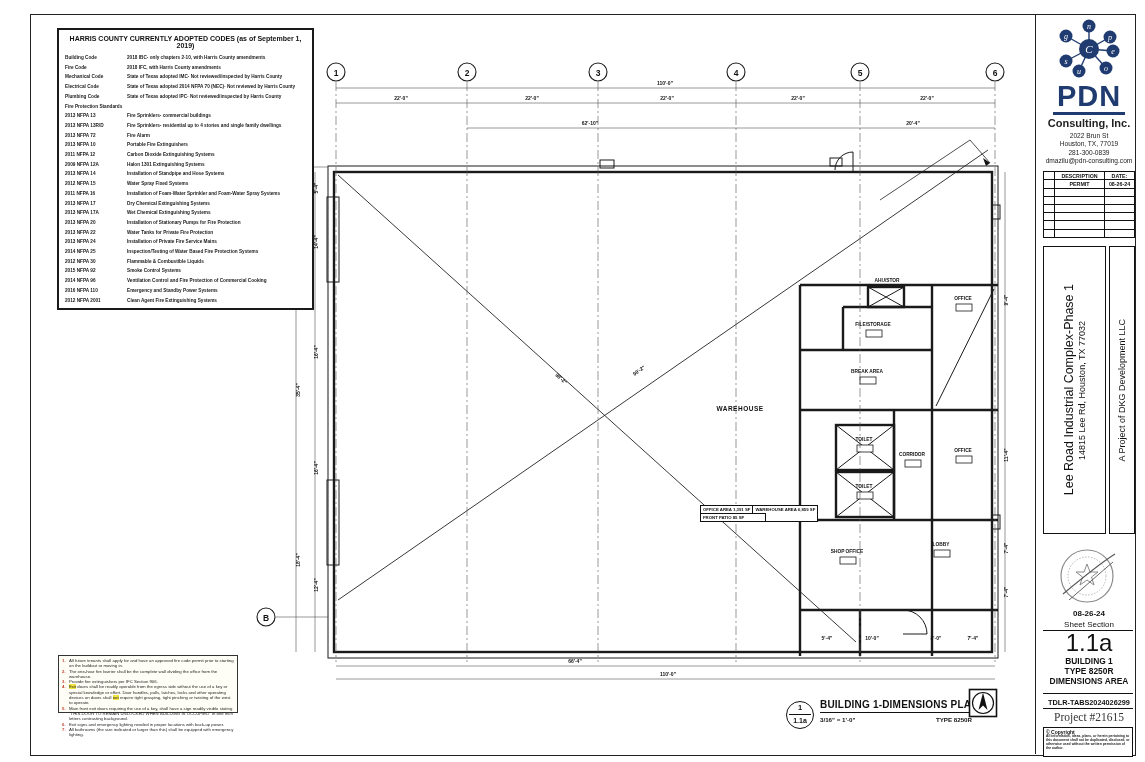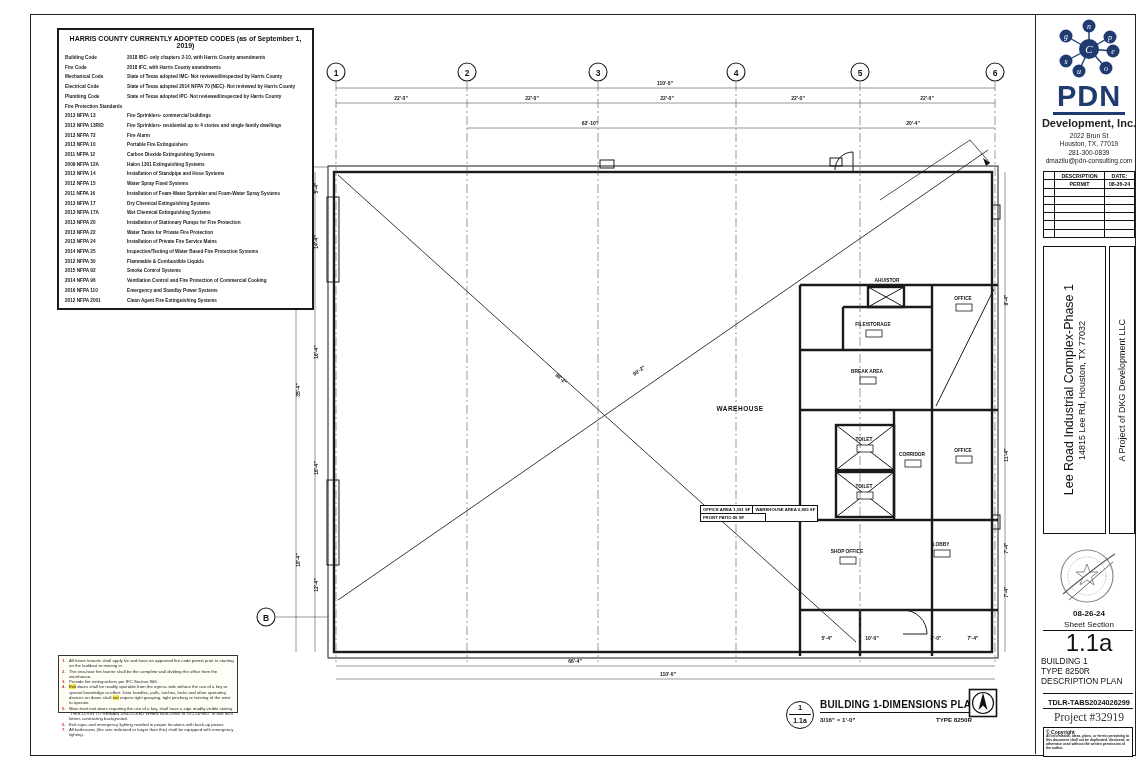--- a/index.html
+++ b/index.html
@@ -63,21 +63,21 @@
   .vt2{border:1.4px solid #111;width:24px;display:flex;align-items:center;justify-content:center}
   .vtext{writing-mode:vertical-rl;transform:rotate(180deg);text-align:center;white-space:nowrap;color:#111}
   .vmain{font-size:12.5px}
   .vaddr{font-size:9px}
   .vsub{font-size:9px}
   .seal{position:absolute;top:534px;left:14px}
   .sdate{position:absolute;top:595px;width:100%;text-align:center;font-size:8px;font-weight:bold}
   .slabel{position:absolute;top:606px;width:100%;text-align:center;font-size:8px}
   .rule{position:absolute;left:2px;width:90px;border-top:1.2px solid #111}
   .snum{position:absolute;top:617px;width:100%;text-align:center;font-size:24px;line-height:24px}
-  .stitle{position:absolute;top:642px;width:100%;font-size:8.4px;font-weight:normal;line-height:10px}
+  .stitle{position:absolute;top:642px;width:100%;text-align:center;font-size:8.4px;font-weight:bold;line-height:10px}
   .tdlr{position:absolute;top:684px;width:100%;text-align:center;font-size:7.3px;font-weight:bold;white-space:nowrap}
   .projno{position:absolute;top:697px;width:100%;text-align:center;font-size:11.5px;font-family:"Liberation Serif",serif;color:#333}
   .cpy{position:absolute;top:713px;left:2px;width:90px;height:30px;border:1.5px solid #111;padding:1px 2px;box-sizing:border-box;background:#fff}
   .cpy .ct{font-size:5px;font-weight:bold}
   .cpy .cb{font-size:3.4px;line-height:3.9px;color:#222;font-weight:bold}
 </style>
 </head>
 <body>
 
 <div class="sheet">
@@ -397,21 +397,21 @@
           <text x="57" y="22">p</text>
           <text x="60" y="36">e</text>
         <text x="53" y="53">o</text>
           <text x="26" y="56">u</text>
           <text x="13" y="46">s</text>
           <text x="13" y="21">g</text>
       </g>
     </svg>
     <div class="pdn">PDN</div>
     <div class="pdn-rule"></div>
-    <div class="cons">Development, Inc.</div>
+    <div class="cons">Consulting, Inc.</div>
     <div class="addr">
       <div>2022 Brun St</div>
       <div>Houston, TX, 77019</div>
       <div>281-300-0839</div>
       <div>dmazilu@pdn-consulting.com</div>
     </div>
     <table class="rev">
       <tbody>
           <tr>
             <td class="c0"></td>
@@ -471,24 +471,24 @@
       <path d="M8,46 C20,36 44,16 60,6" stroke="#555" stroke-width="1.1" fill="none"></path>
       <path d="M14,52 C26,42 46,24 58,14" stroke="#555" stroke-width=".9" fill="none"></path>
     </svg>
     <div class="sdate">08-26-24</div>
     <div class="slabel">Sheet Section</div>
     <div class="rule" style="top:616px"></div>
     <div class="snum">1.1a</div>
     <div class="stitle">
       <div>BUILDING 1</div>
       <div>TYPE 8250R</div>
-      <div>DESCRIPTION PLAN</div>
+      <div>DIMENSIONS AREA</div>
     </div>
     <div class="rule" style="top:679px"></div>
     <div class="tdlr">TDLR-TABS2024026299</div>
     <div class="rule" style="top:694px"></div>
-    <div class="projno">Project #32919</div>
+    <div class="projno">Project #21615</div>
     <div class="cpy">
       <div class="ct">© Copyright</div>
       <div class="cb">All information, ideas, plans, or herein pertaining to this document shall not be duplicated, disclosed, or otherwise used without the written permission of the author.</div>
     </div>
   </div>
 </div>
 
 </body></html>

